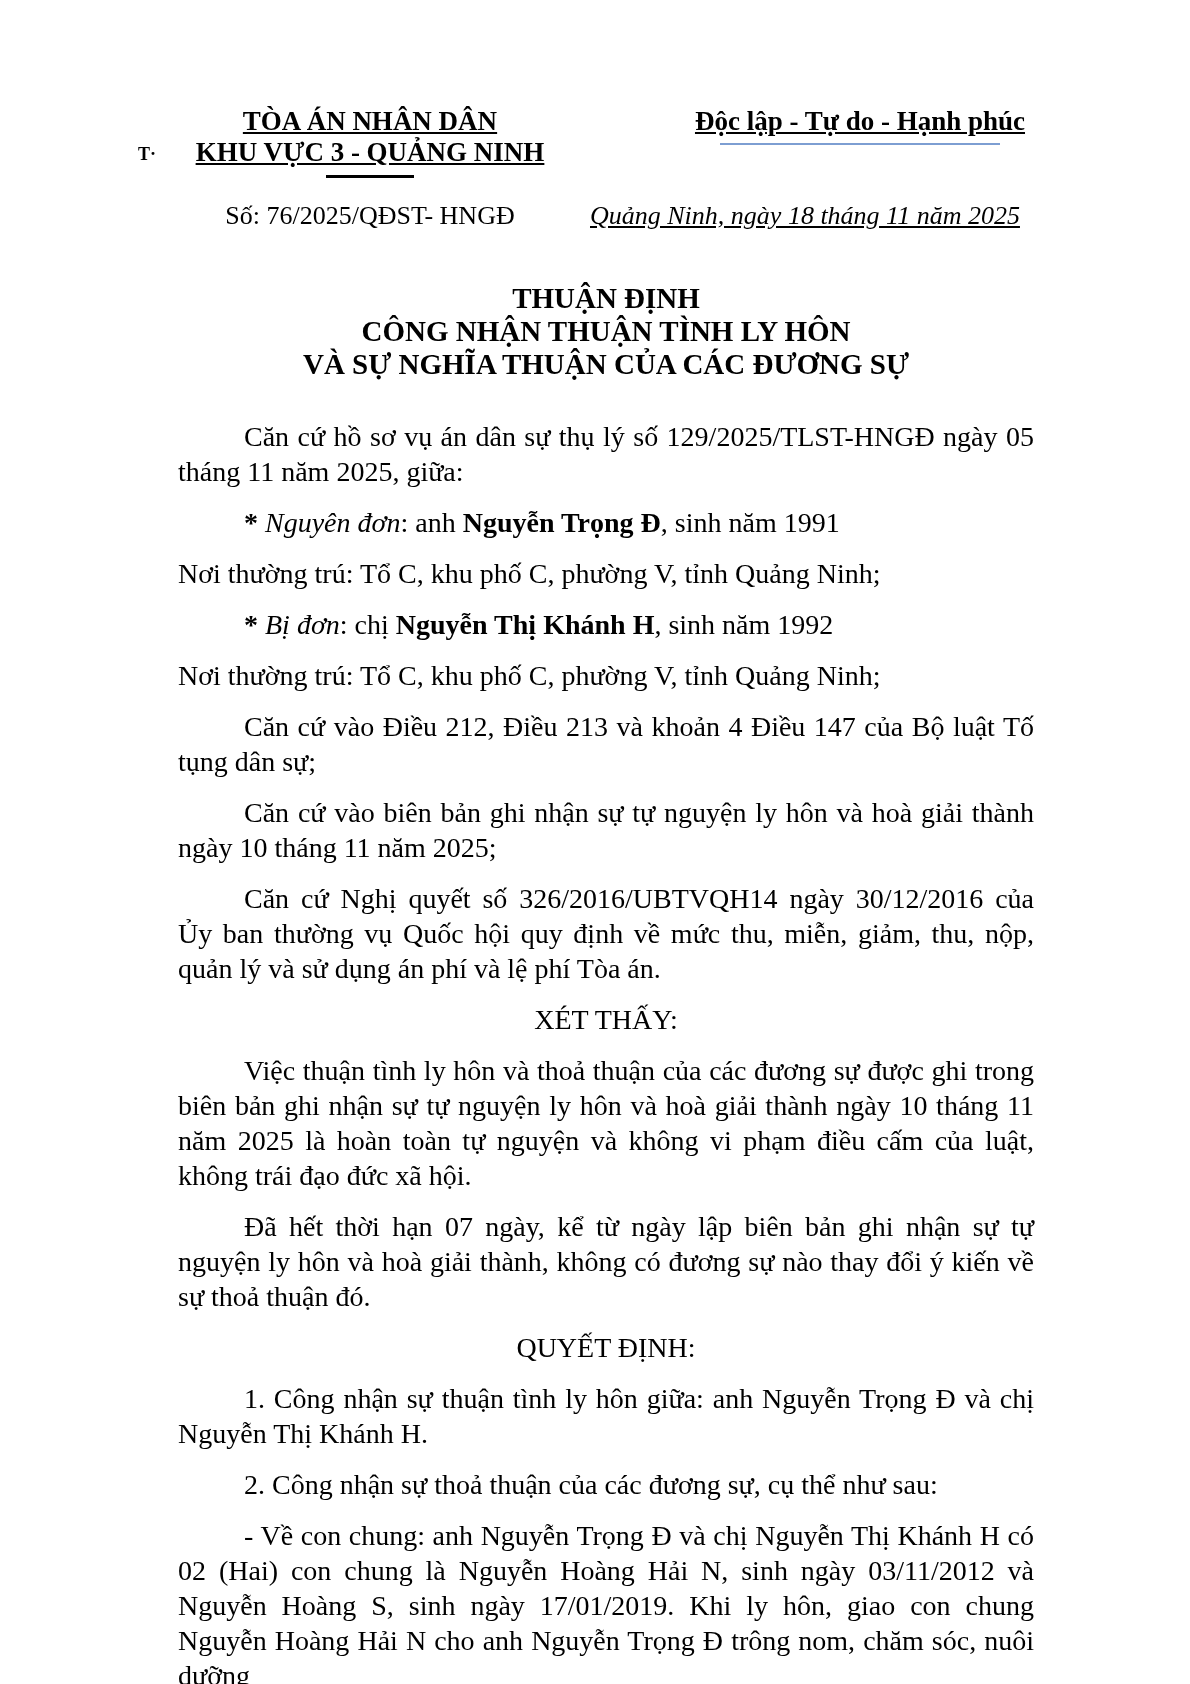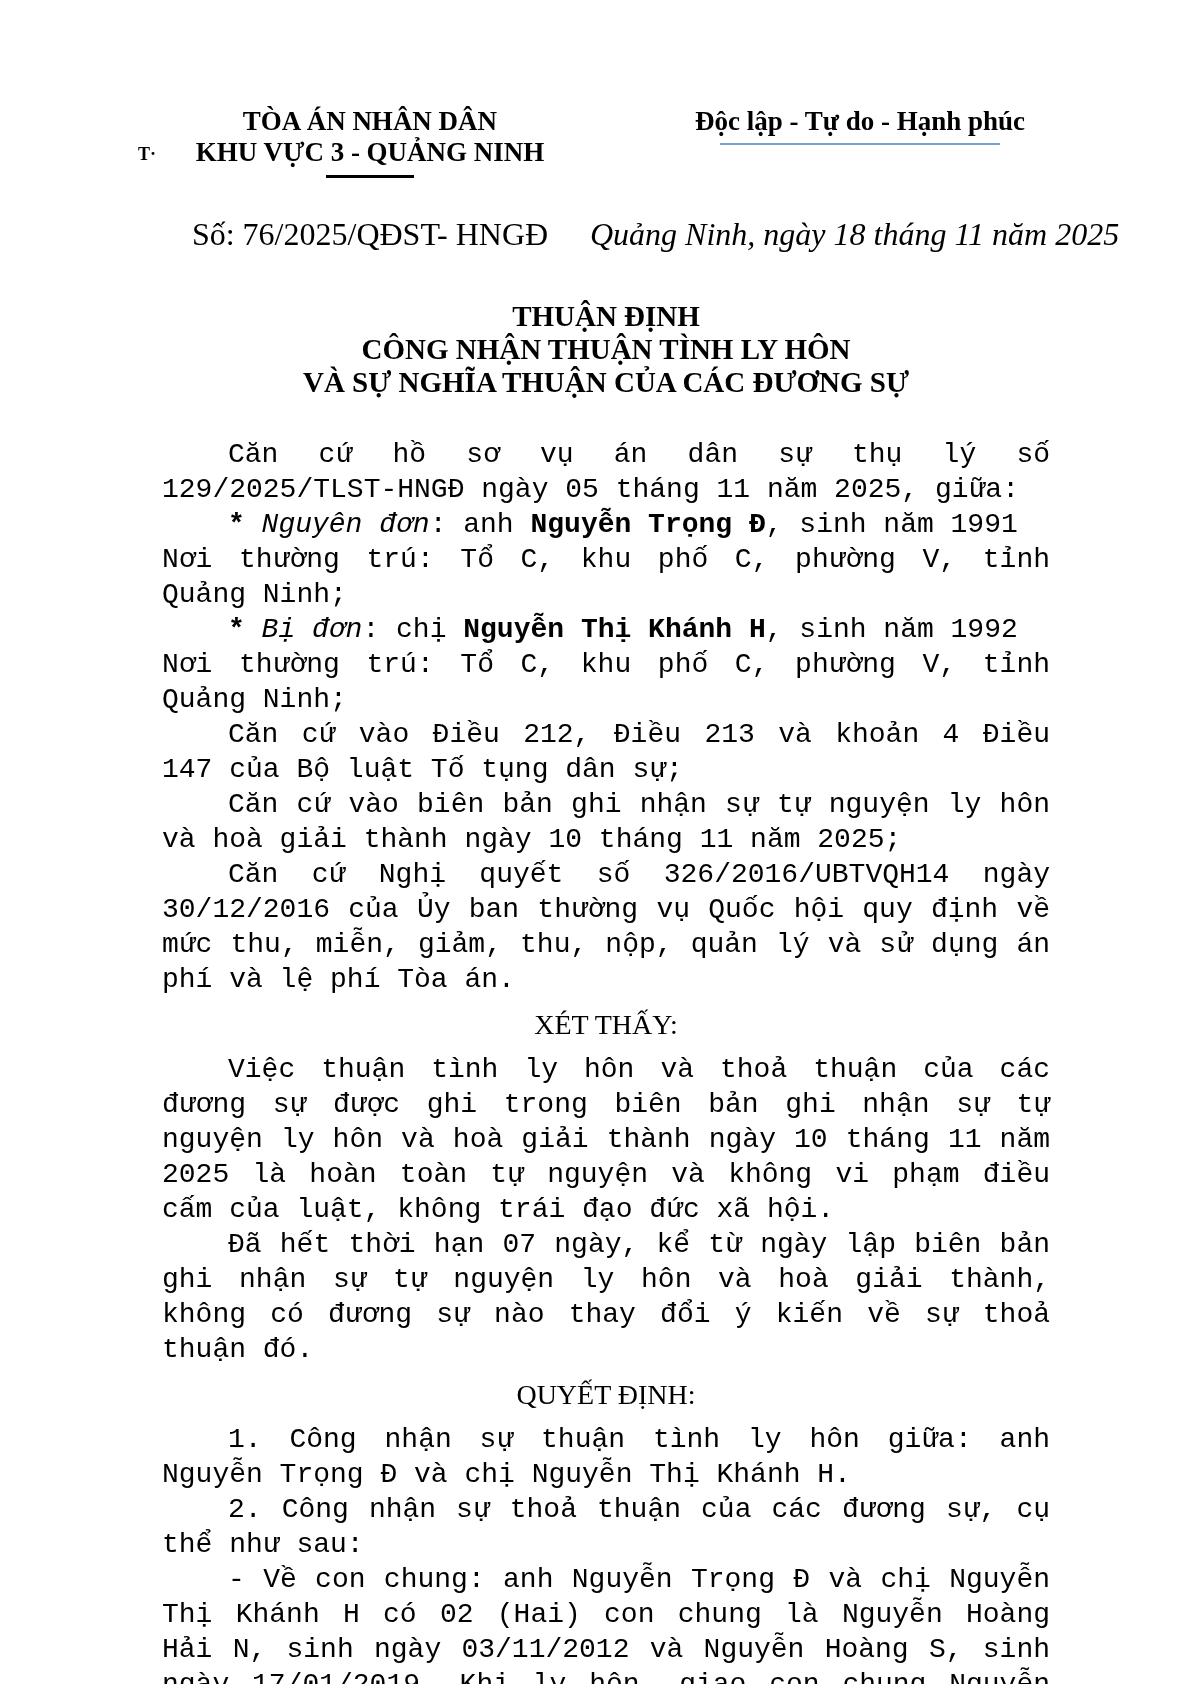--- a/index.html
+++ b/index.html
@@ -9,40 +9,40 @@
     margin:0 auto;
     background:#ffffff;
     color:#000;
     font-family:"Liberation Serif","DejaVu Serif",serif;
     overflow:hidden;
   }
   .t-mark {
     position:absolute; left:138px; top:144px;
     font-size:18px; font-weight:bold;
   }
-  .header-row { display:flex; padding-top:106px; padding-left:150px; }
+  .header-row { display:flex; padding-top:106px; padding-left:150px;text-decoration:underline; }
   .hcol-left  { flex:0 0 440px; text-align:center; }
   .hcol-right { flex:0 0 540px; text-align:center; }
   .org-line { font-weight:bold; font-size:27px; line-height:31px; white-space:nowrap; }
   .rule-black { width:88px; height:3px; background:#000; margin:7px auto 0; }
   .rule-blue  { width:280px; height:2px; margin:6px auto 0; background:#7d9ed2; }
-  .num-row { display:flex; padding-left:150px; margin-top:40px; font-size:32px; line-height:32px; }
+  .num-row { display:flex; padding-left:150px; margin-top:22px; font-size:26px; line-height:32px; }
   .doc-number { flex:0 0 440px; text-align:center; white-space:nowrap; }
-  .date-line  { flex:0 0 540px; text-align:right; font-style:italic; padding-right:24px; box-sizing:border-box; white-space:nowrap; }
+  .date-line  { flex:0 0 540px; text-align:left; font-style:italic; padding-right:24px; box-sizing:border-box; white-space:nowrap;text-decoration:underline; }
   .title-block {
     margin:50px 140px 0 162px;
     text-align:center; font-weight:bold;
     font-size:29px; line-height:33px;
   }
   .doc-body {
     margin:38px 140px 0 162px;
     font-size:28px; line-height:35px;
     text-align:justify;
   }
-  .para { margin:0;font-family:Liberation Mono, monospace; }
+  .para { margin:16px; }
   .para.indent { text-indent:66px; }
   .section-heading { text-align:center; font-weight:normal; margin:10px 0; }
   .bold { font-weight:bold; }
   .italic { font-style:italic; }
 </style>
 </head>
 <body>
 
 <div class="page">
 

